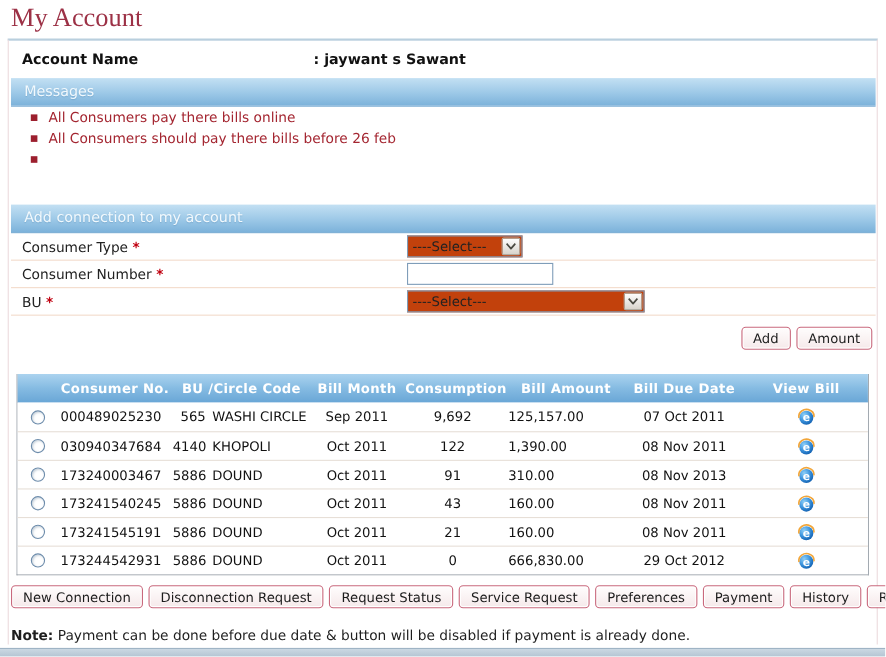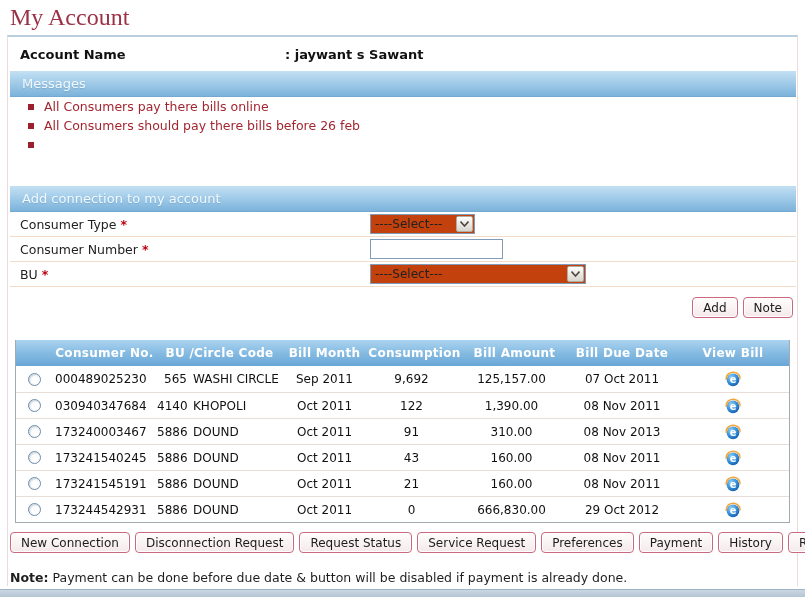--- a/index.html
+++ b/index.html
@@ -83,21 +83,21 @@
   .td-radio { display:flex; justify-content:center; }
   .radio {
     width:13px; height:13px; border-radius:50%; border:1px solid #6d8cab; background:#fff;
     box-shadow:inset 1px 1px 2px rgba(90,120,150,.35); cursor:pointer; display:inline-block;
   }
   .td-consno { padding-left:3px; }
   .td-bu { display:flex; align-items:center; }
   .bu-code { display:inline-block; width:30px; text-align:right; margin-right:6px; }
   .td-month { text-align:center; }
   .td-consumption { text-align:center; padding-right:6px; }
-  .td-amount { text-align:center; padding-right:6px; }
+  .td-amount { text-align:left; padding-right:6px; }
   .td-due { text-align:center; }
   .td-view { display:flex; justify-content:center; }
   .ie-icon { width:18px; height:18px; cursor:pointer; }
   
   .footer-buttons { position:absolute; left:10px; top:532px; display:flex; gap:5px; }
   .note-line { position:absolute; left:10px; top:570px; font-size:12.5px; color:#1e1e1e; }
   .note-label { font-weight:bold; }
   .bottom-strip {
     position:absolute; left:0; top:589px; width:805px; height:8px;
     background:linear-gradient(#cbd8e3,#b4c5d3); border-top:1px solid #9fb4c5;
@@ -151,21 +151,21 @@
           <svg width="9" height="6" viewBox="0 0 9 6">
               <path d="M0.5 0.5 L4.5 5 L8.5 0.5" fill="none" stroke="#4a4a42" stroke-width="1.6"></path>
             </svg>
         </span>
       </div>
     </div>
   </div>
 
   <div class="add-clear">
     <button class="pink-btn">Add</button>
-    <button class="pink-btn">Note</button>
+    <button class="pink-btn">Amount</button>
   </div>
 
   <div class="tbl">
     <div class="grid-row tbl-header">
       <div class="th"></div>
       <div class="th">Consumer No.</div>
       <div class="th">BU /Circle Code</div>
       <div class="th">Bill Month</div>
       <div class="th">Consumption</div>
       <div class="th">Bill Amount</div>

